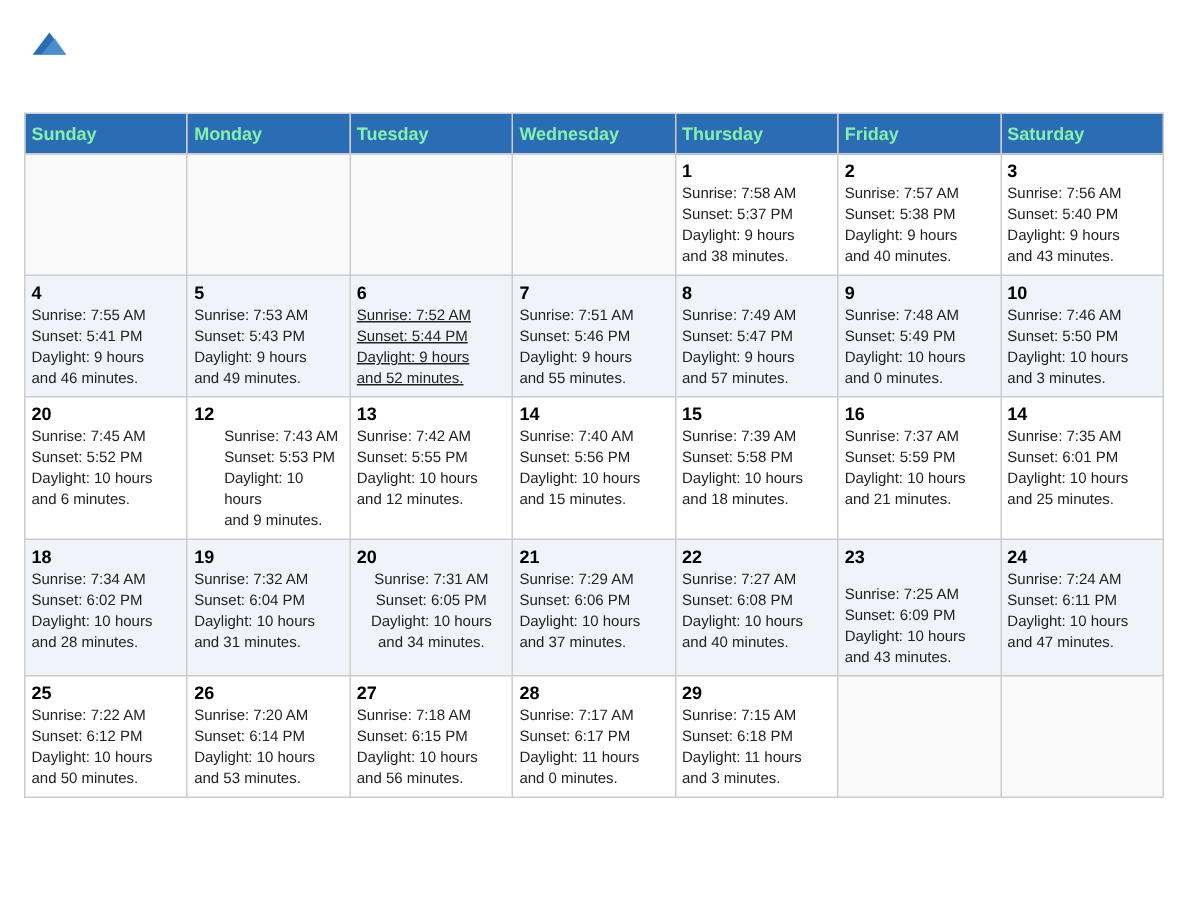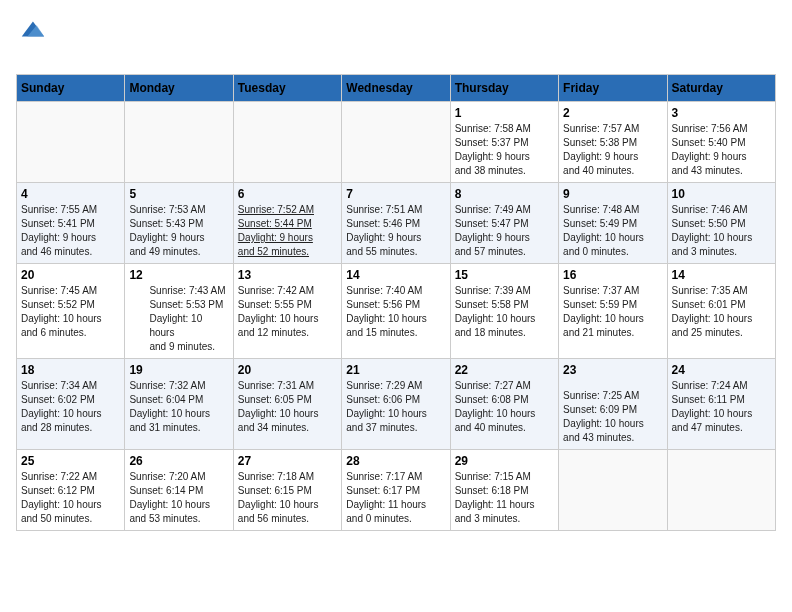--- a/index.html
+++ b/index.html
@@ -44,21 +44,21 @@
       font-size: 14px;
       color: #555;
     }
     table {
       width: 100%;
       border-collapse: collapse;
       font-size: 11px;
     }
     thead tr th {
       background: #2a6db5;
-      color: #000000;
+      color: #86efac;
       font-size: 12px;
       font-weight: bold;
       padding: 6px 4px;
       text-align: left;
       border: 1px solid #ccc;
     }
     tbody tr td {
       border: 1px solid #ccc;
       vertical-align: top;
       padding: 4px;
@@ -260,21 +260,21 @@
         </td>
         <td>
           <span class="day-number">19</span>
           <div class="day-info" style="white-space: pre-line;">Sunrise: 7:32 AM
 Sunset: 6:04 PM
 Daylight: 10 hours
 and 31 minutes.</div>
         </td>
         <td>
           <span class="day-number">20</span>
-          <div class="day-info" style="white-space: pre-line;">Sunrise: 7:31 AM
+          <div class="day-info" style="white-space: pre-line; text-align: center;">Sunrise: 7:31 AM
 Sunset: 6:05 PM
 Daylight: 10 hours
 and 34 minutes.</div>
         </td>
         <td>
           <span class="day-number">21</span>
           <div class="day-info" style="white-space: pre-line;">Sunrise: 7:29 AM
 Sunset: 6:06 PM
 Daylight: 10 hours
 and 37 minutes.</div>

